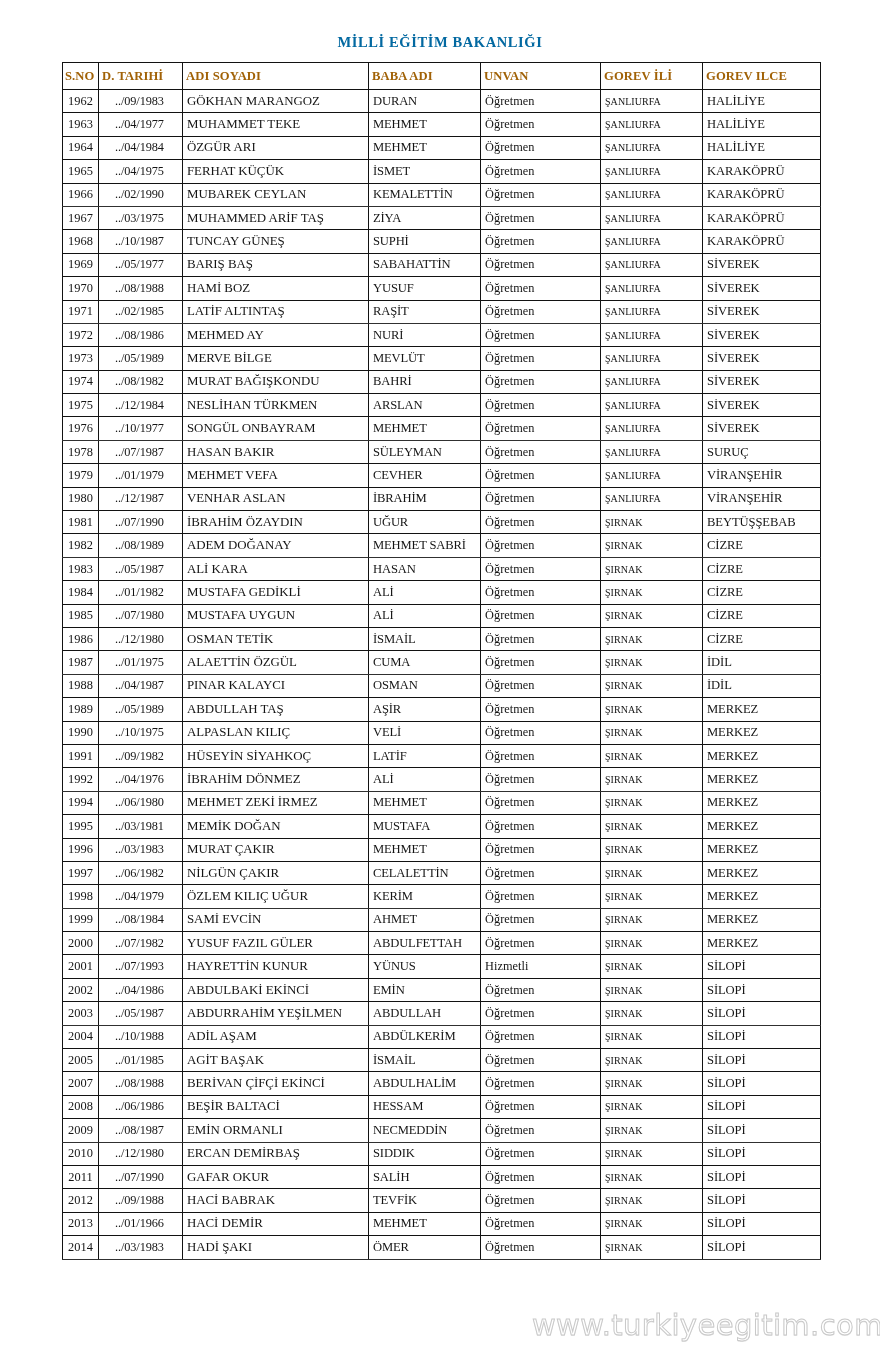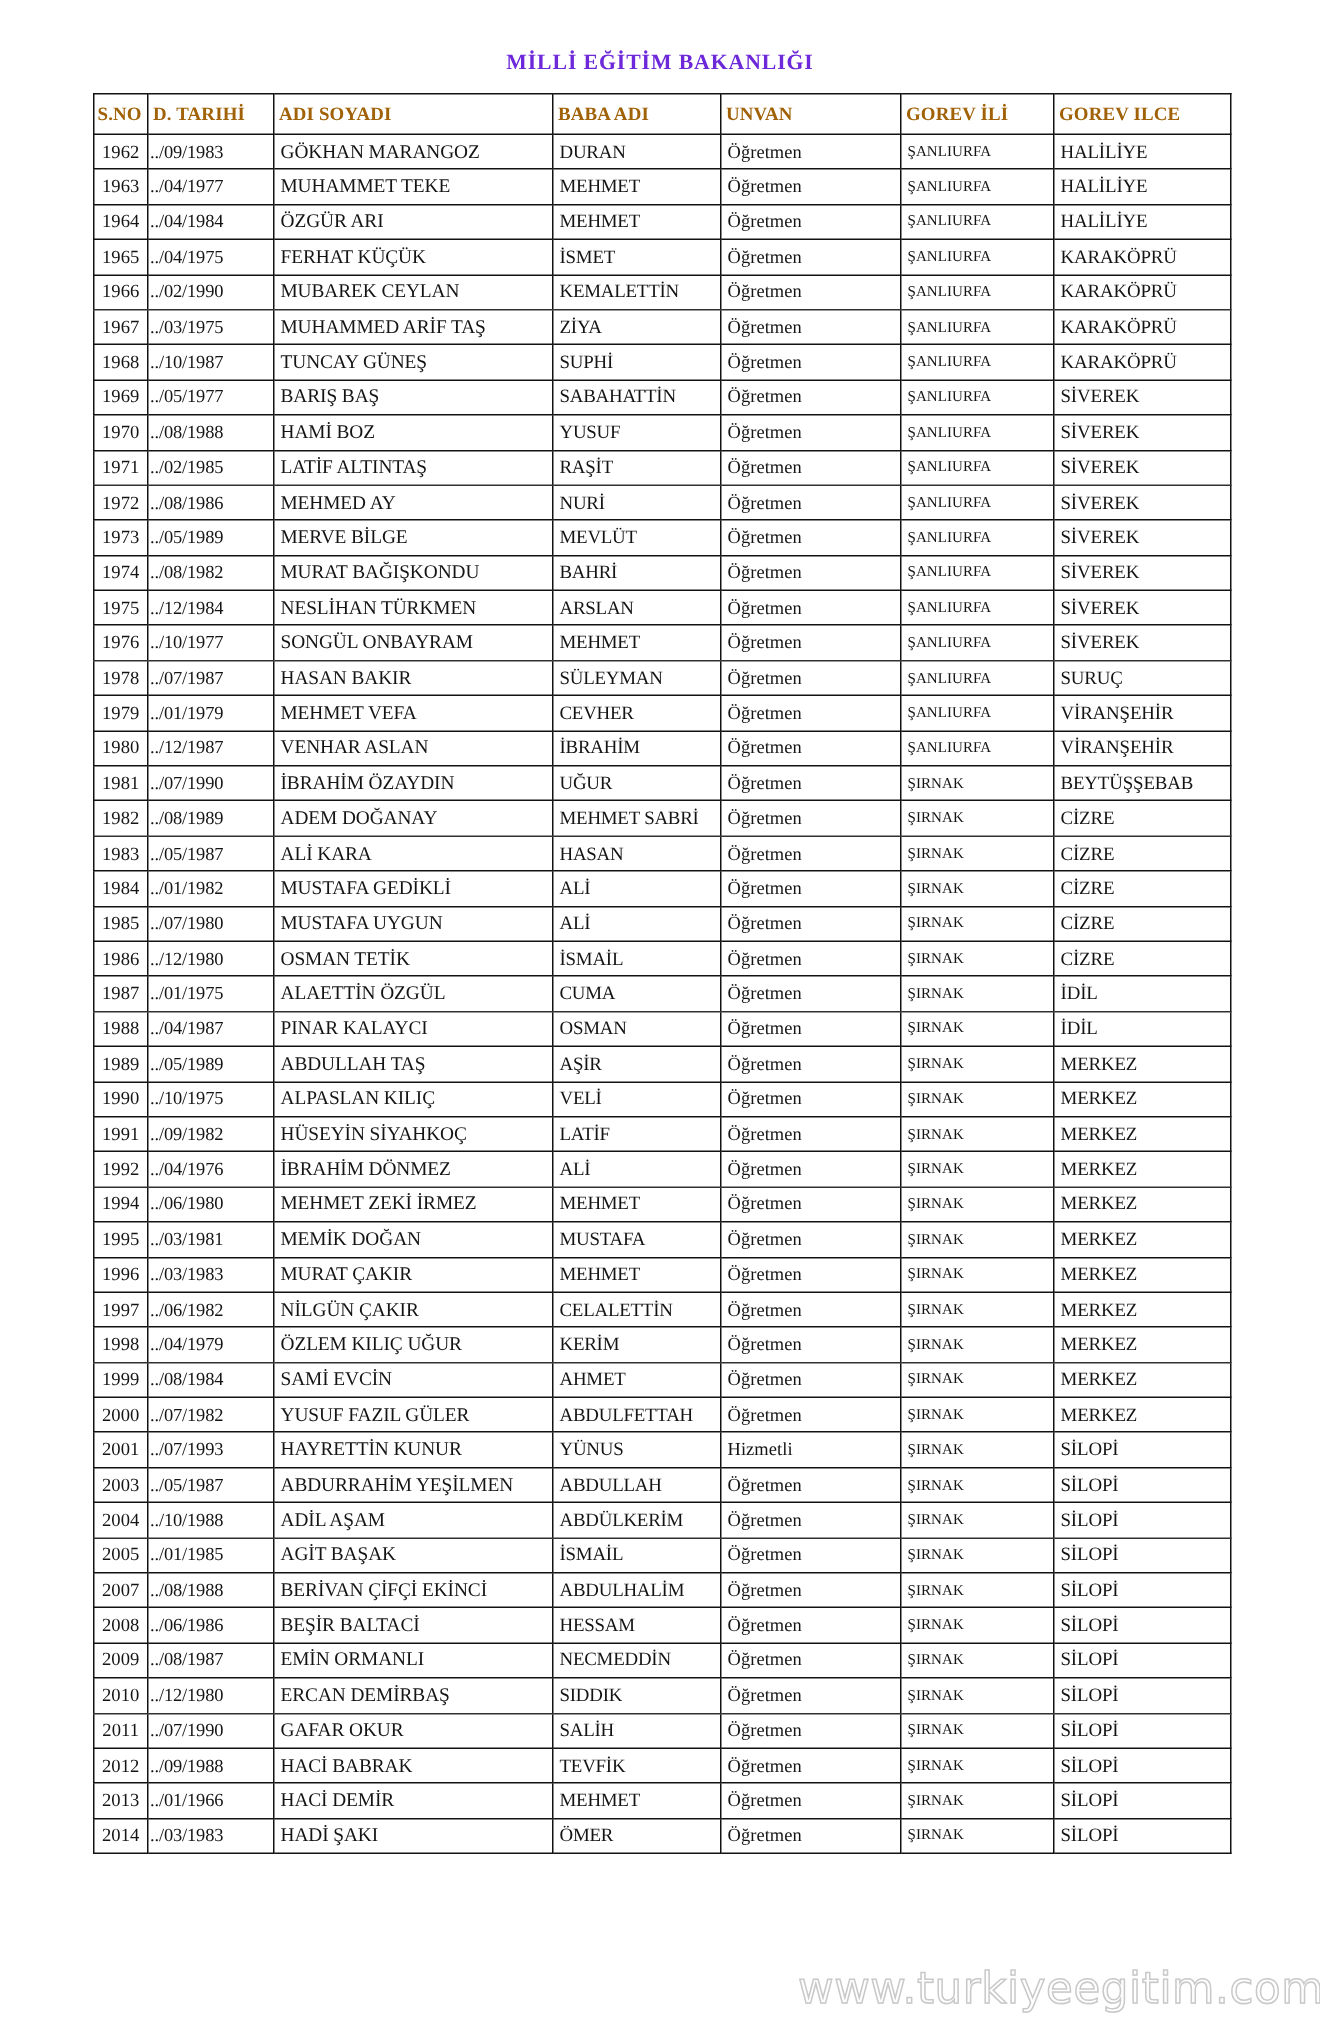--- a/index.html
+++ b/index.html
@@ -22,21 +22,21 @@
   .doc-title {
     position: absolute;
     top: 34px;
     left: 0;
     width: 880px;
     text-align: center;
     font-family: "Liberation Serif", "DejaVu Serif", serif;
     font-weight: bold;
     font-size: 14.5px;
     letter-spacing: 0.6px;
-    color: #6d28d9;
+    color: #0369a1;
   }
 
   
   .table-wrap {
     position: absolute;
     top: 62px;
     left: 62px;
     width: 758px;
   }
   table.roster {
@@ -80,21 +80,21 @@
     color: #141414;
     letter-spacing: 0.05px;
   }
   table.roster tbody td.cell-sno {
     text-align: center;
     font-size: 12.4px;
     padding: 0 1px;
   }
   table.roster tbody td.cell-date {
     font-size: 12.3px;
-    padding-left: 1px;
+    padding-left: 16px;
     letter-spacing: -0.1px;
   }
   table.roster tbody td.cell-name {
     font-size: 12.9px;
     letter-spacing: -0.05px;
   }
   table.roster tbody td.cell-father {
     font-size: 12.6px;
     letter-spacing: -0.15px;
   }
@@ -493,20 +493,29 @@
         <tr>
           <td class="cell-sno">2001</td>
           <td class="cell-date">../07/1993</td>
           <td class="cell-name">HAYRETTİN KUNUR</td>
           <td class="cell-father">YÜNUS</td>
           <td class="cell-title">Hizmetli</td>
           <td class="cell-province">ŞIRNAK</td>
           <td class="cell-district">SİLOPİ</td>
         </tr>
         <tr>
+          <td class="cell-sno">2002</td>
+          <td class="cell-date">../04/1986</td>
+          <td class="cell-name">ABDULBAKİ EKİNCİ</td>
+          <td class="cell-father">EMİN</td>
+          <td class="cell-title">Öğretmen</td>
+          <td class="cell-province">ŞIRNAK</td>
+          <td class="cell-district">SİLOPİ</td>
+        </tr>
+        <tr>
           <td class="cell-sno">2003</td>
           <td class="cell-date">../05/1987</td>
           <td class="cell-name">ABDURRAHİM YEŞİLMEN</td>
           <td class="cell-father">ABDULLAH</td>
           <td class="cell-title">Öğretmen</td>
           <td class="cell-province">ŞIRNAK</td>
           <td class="cell-district">SİLOPİ</td>
         </tr>
         <tr>
           <td class="cell-sno">2004</td>

